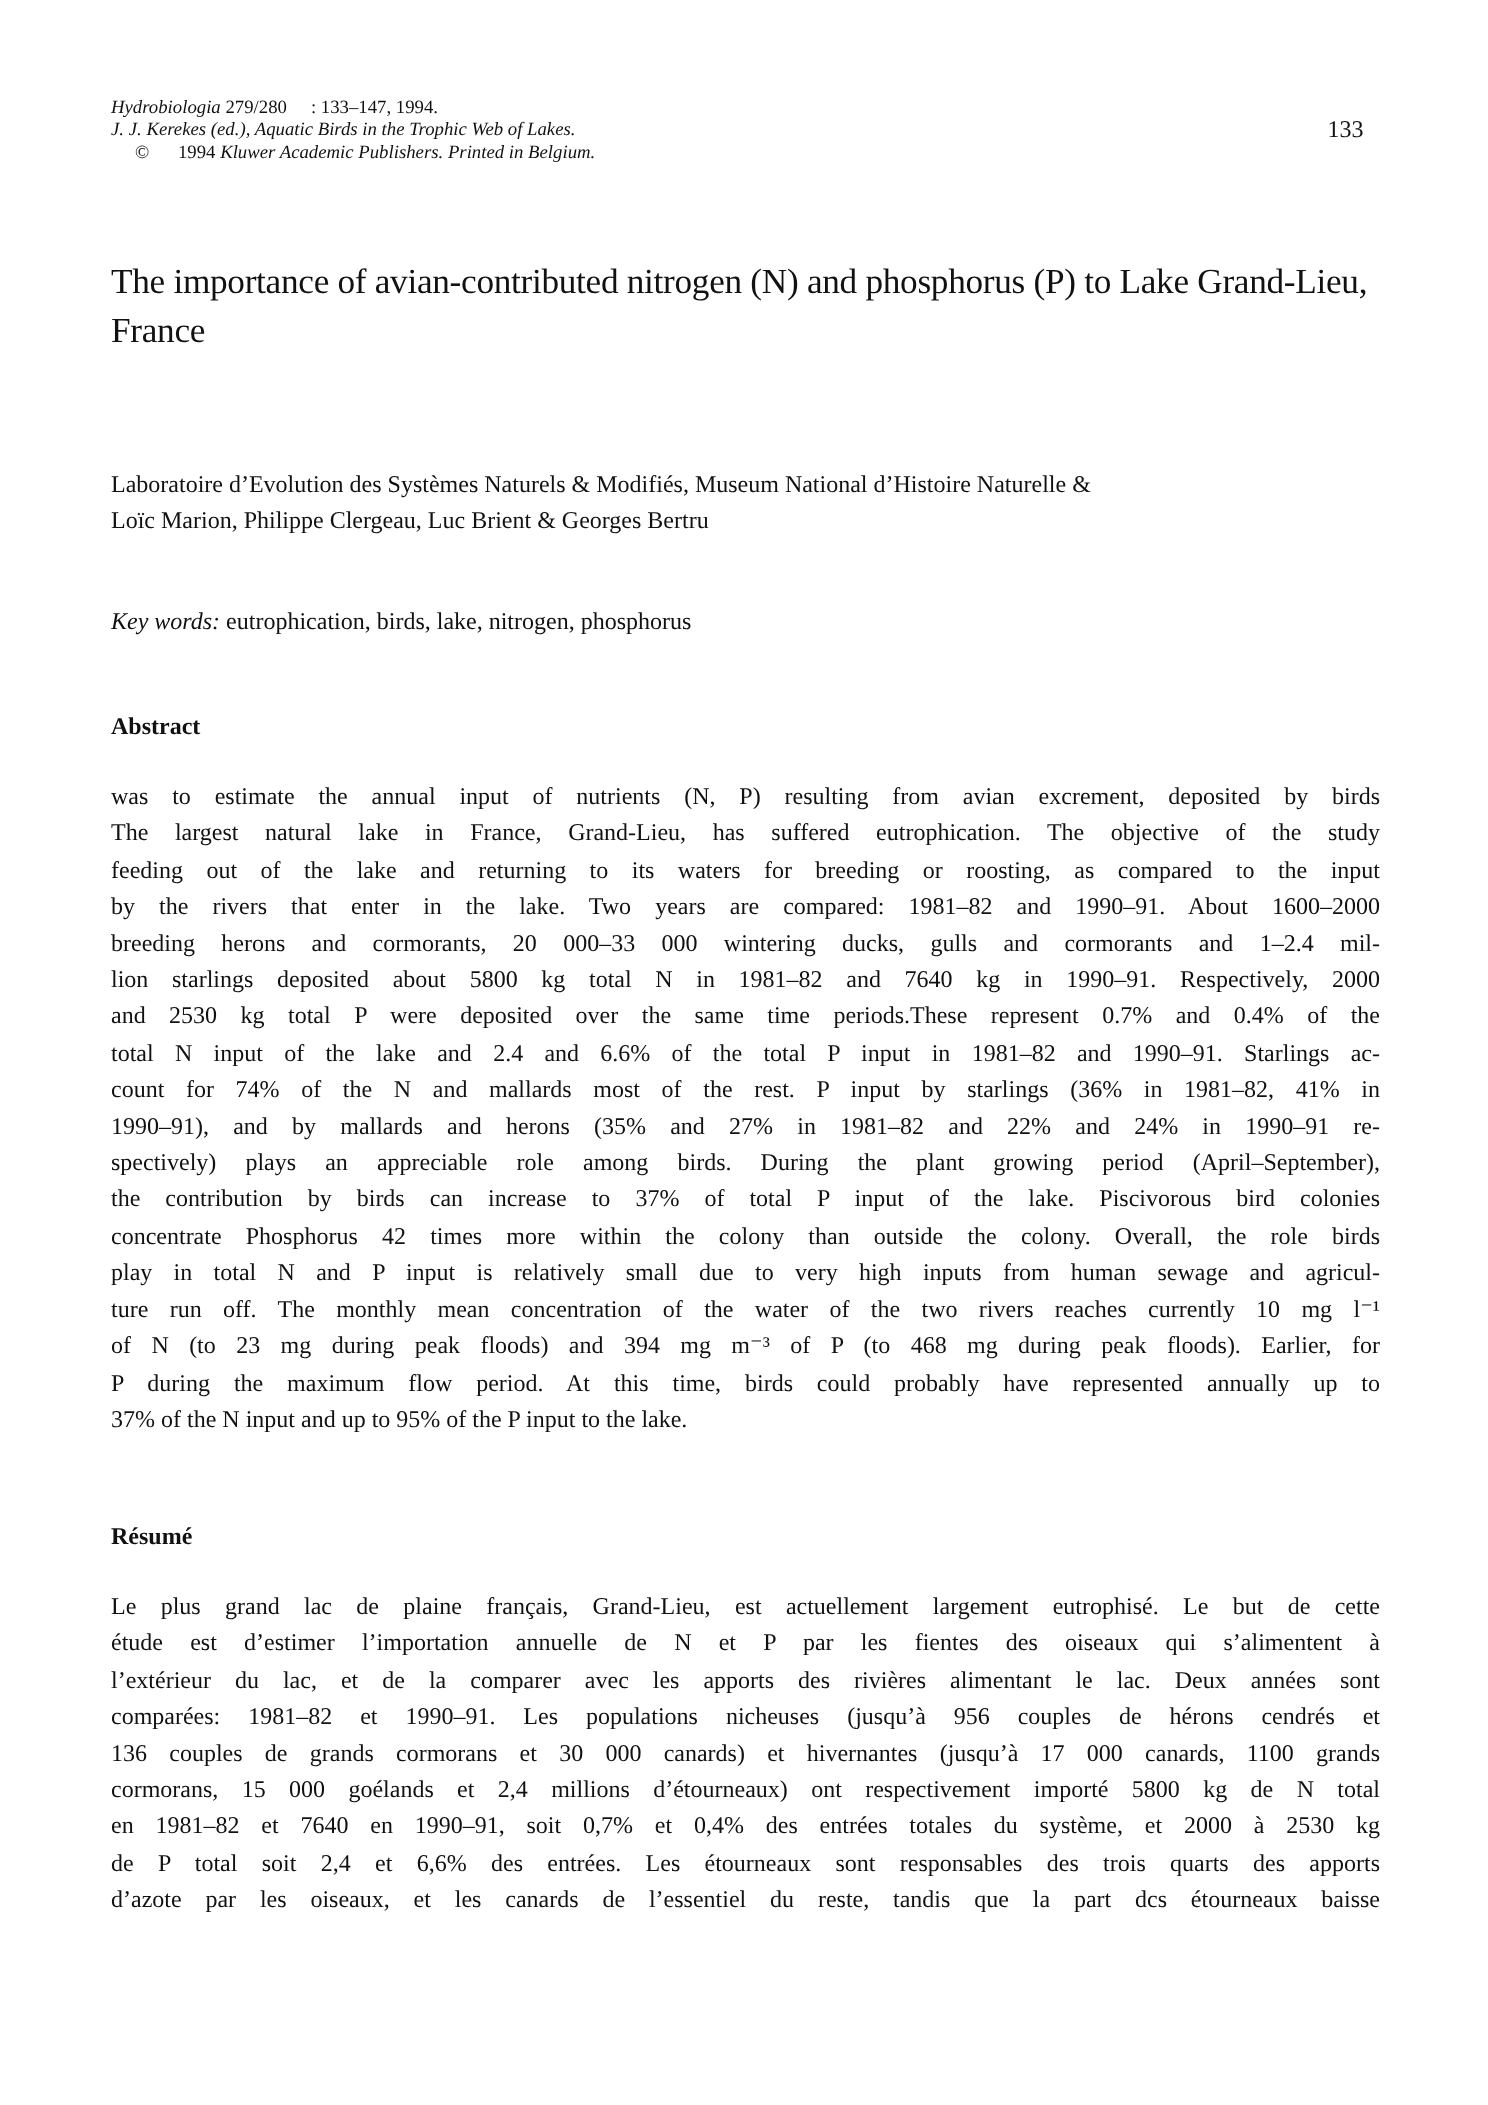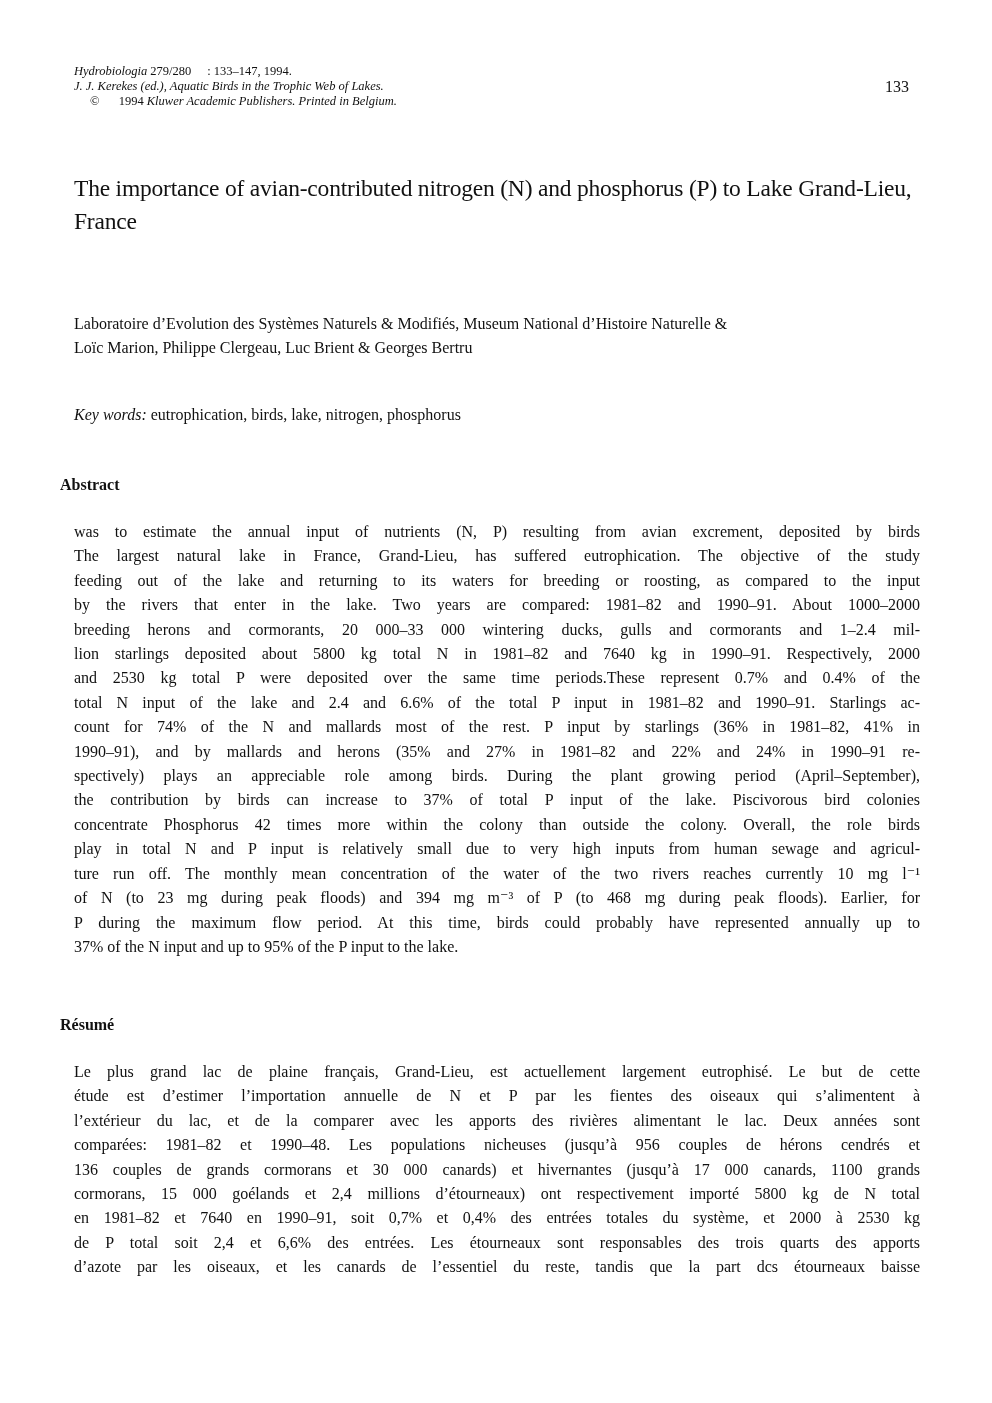--- a/index.html
+++ b/index.html
@@ -7,21 +7,21 @@
          font-family: "Liberation Serif", "DejaVu Serif", serif; color: #111; }
   .hdr { position: absolute; left: 74px; top: 64px; font-size: 12.5px; line-height: 15px; font-style: italic; }
   .hdr .b { font-weight: normal; font-style: normal; }
   .hdr .up { font-style: normal; margin-left: 16px; }
   .pageno { position: absolute; left: 885px; top: 78px; font-size: 16px; }
   .title { position: absolute; left: 74px; top: 172px; width: 860px; font-size: 23.5px; line-height: 33px; font-weight: normal; letter-spacing: -0.2px; }
   .authors { position: absolute; left: 74px; top: 290px; font-size: 16px; line-height: 22px; margin-top: 47px; }
   .affil { position: absolute; left: 74px; top: 312px; width: 860px; font-size: 16px; line-height: 23px; }
   .kw { position: absolute; left: 74px; top: 406px; font-size: 16px; }
   .kw .lbl { font-style: italic; }
-  .h2 { position: absolute; left: 60px; font-size: 16px; font-weight: bold; }
+  .h2 { position: absolute; left: 74px; font-size: 16px; font-weight: bold; }
   .para { position: absolute; left: 74px; width: 846px; font-size: 16px; line-height: 24.4px; text-align: justify; }
   .para span.line { display: block; text-align: justify; text-align-last: justify; white-space: nowrap; }
   .para span.last { text-align-last: left; }
 </style>
 </head>
 <body>
 
 <div class="hdr">
   <div><span>Hydrobiologia</span> <span class="b">279/280</span><span class="up">: 133–147, 1994.</span></div>
   <div>J. J. Kerekes (ed.), Aquatic Birds in the Trophic Web of Lakes.</div>
@@ -36,21 +36,21 @@
   <div>Laboratoire d’Evolution des Systèmes Naturels &amp; Modifiés, Museum National d’Histoire Naturelle &amp;</div>
 </div>
 
 <div class="kw"><span class="lbl">Key words:</span><span> eutrophication, birds, lake, nitrogen, phosphorus</span></div>
 
 <div class="h2" style="top:476px">Abstract</div>
 <div class="para" id="abs" style="top:520px">
     <span class="line">was to estimate the annual input of nutrients (N, P) resulting from avian excrement, deposited by birds</span>
     <span class="line">The largest natural lake in France, Grand-Lieu, has suffered eutrophication. The objective of the study</span>
     <span class="line">feeding out of the lake and returning to its waters for breeding or roosting, as compared to the input</span>
-    <span class="line">by the rivers that enter in the lake. Two years are compared: 1981–82 and 1990–91. About 1000–2000</span>
+    <span class="line">by the rivers that enter in the lake. Two years are compared: 1981–82 and 1990–91. About 1600–2000</span>
     <span class="line">breeding herons and cormorants, 20 000–33 000 wintering ducks, gulls and cormorants and 1–2.4 mil-</span>
     <span class="line">lion starlings deposited about 5800 kg total N in 1981–82 and 7640 kg in 1990–91. Respectively, 2000</span>
     <span class="line">and 2530 kg total P were deposited over the same time periods.These represent 0.7% and 0.4% of the</span>
     <span class="line">total N input of the lake and 2.4 and 6.6% of the total P input in 1981–82 and 1990–91. Starlings ac-</span>
     <span class="line">count for 74% of the N and mallards most of the rest. P input by starlings (36% in 1981–82, 41% in</span>
     <span class="line">1990–91), and by mallards and herons (35% and 27% in 1981–82 and 22% and 24% in 1990–91 re-</span>
     <span class="line">spectively) plays an appreciable role among birds. During the plant growing period (April–September),</span>
     <span class="line">the contribution by birds can increase to 37% of total P input of the lake. Piscivorous bird colonies</span>
     <span class="line">concentrate Phosphorus 42 times more within the colony than outside the colony. Overall, the role birds</span>
     <span class="line">play in total N and P input is relatively small due to very high inputs from human sewage and agricul-</span>
@@ -58,19 +58,19 @@
     <span class="line">of N (to 23 mg during peak floods) and 394 mg m⁻³ of P (to 468 mg during peak floods). Earlier, for</span>
     <span class="line">P during the maximum flow period. At this time, birds could probably have represented annually up to</span>
     <span class="line last">37% of the N input and up to 95% of the P input to the lake.</span>
   </div>
 
 <div class="h2" style="top:1016px">Résumé</div>
 <div class="para" id="res" style="top:1060px">
     <span class="line">Le plus grand lac de plaine français, Grand-Lieu, est actuellement largement eutrophisé. Le but de cette</span>
     <span class="line">étude est d’estimer l’importation annuelle de N et P par les fientes des oiseaux qui s’alimentent à</span>
     <span class="line">l’extérieur du lac, et de la comparer avec les apports des rivières alimentant le lac. Deux années sont</span>
-    <span class="line">comparées: 1981–82 et 1990–48. Les populations nicheuses (jusqu’à 956 couples de hérons cendrés et</span>
+    <span class="line">comparées: 1981–82 et 1990–91. Les populations nicheuses (jusqu’à 956 couples de hérons cendrés et</span>
     <span class="line">136 couples de grands cormorans et 30 000 canards) et hivernantes (jusqu’à 17 000 canards, 1100 grands</span>
     <span class="line">cormorans, 15 000 goélands et 2,4 millions d’étourneaux) ont respectivement importé 5800 kg de N total</span>
     <span class="line">en 1981–82 et 7640 en 1990–91, soit 0,7% et 0,4% des entrées totales du système, et 2000 à 2530 kg</span>
     <span class="line">de P total soit 2,4 et 6,6% des entrées. Les étourneaux sont responsables des trois quarts des apports</span>
     <span class="line">d’azote par les oiseaux, et les canards de l’essentiel du reste, tandis que la part dcs étourneaux baisse</span>
   </div>
 
 </body></html>

